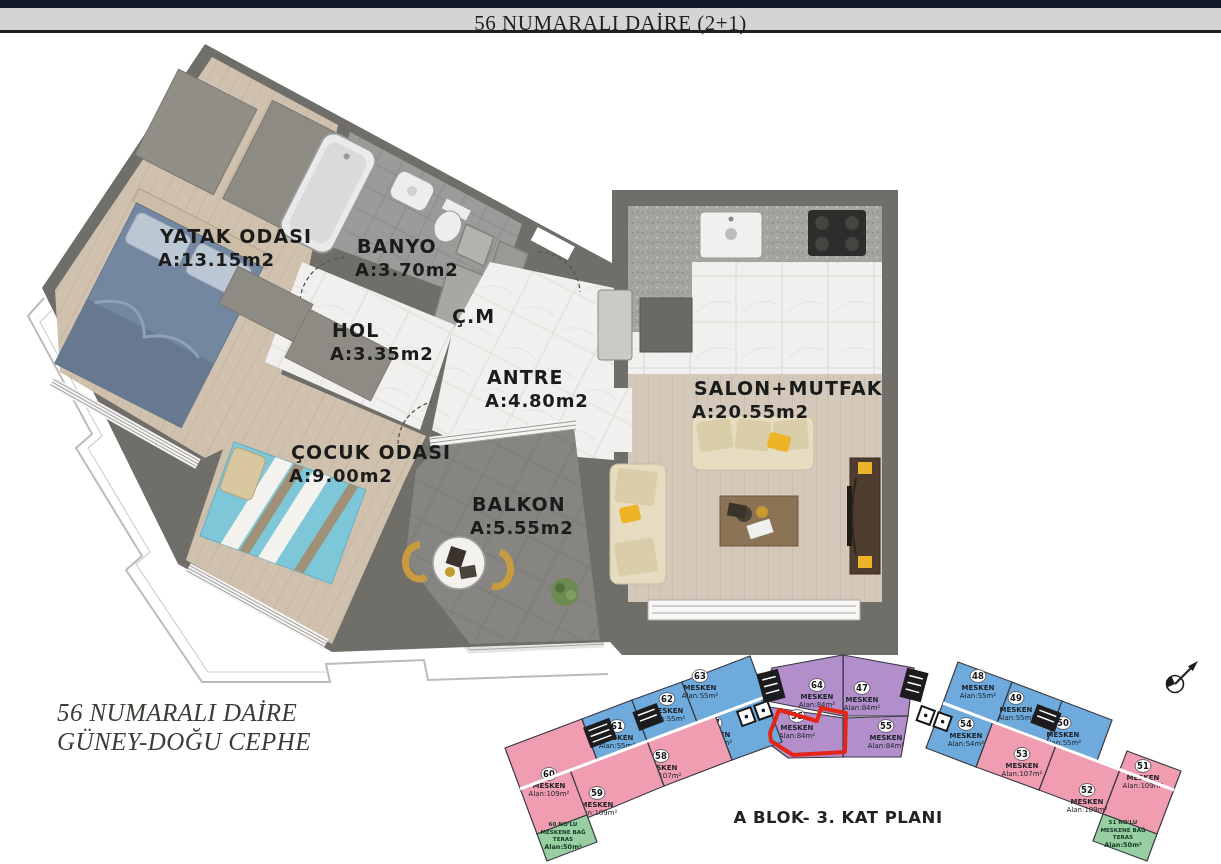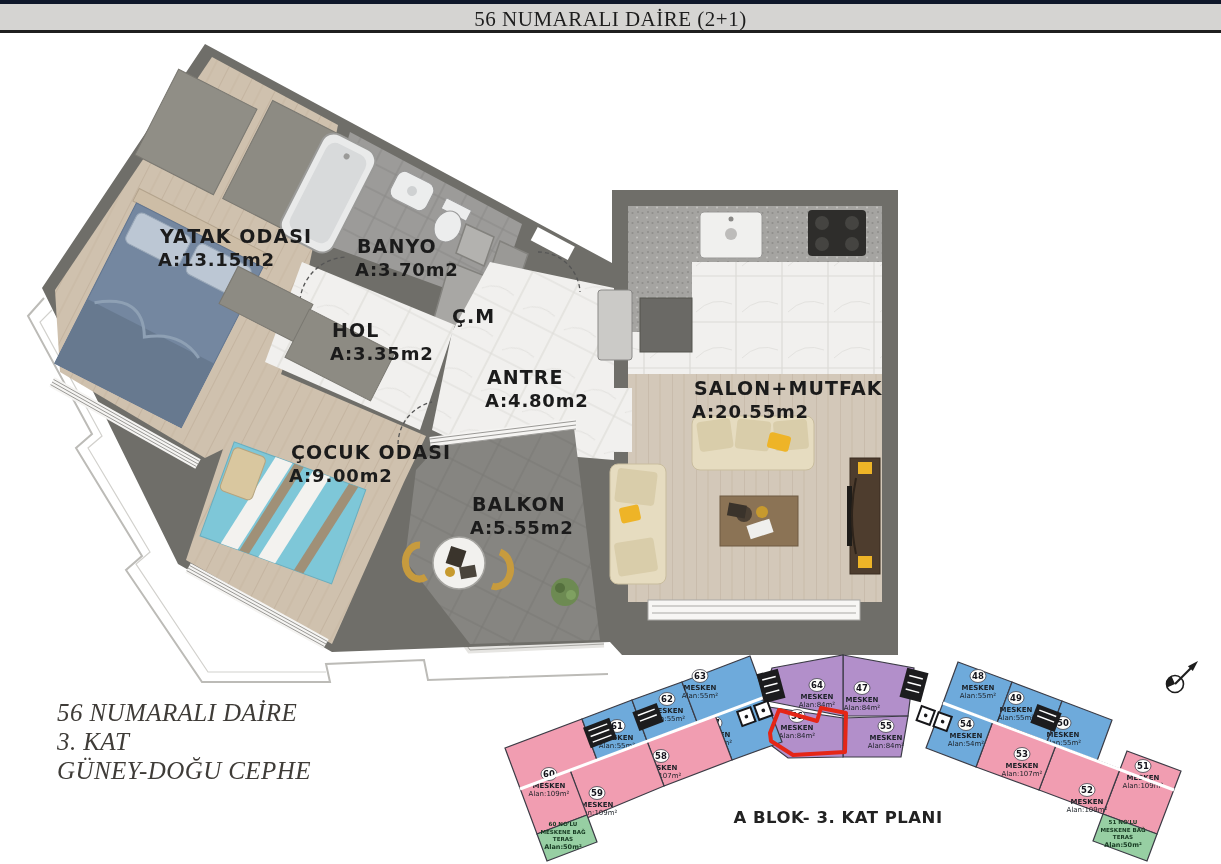--- a/index.html
+++ b/index.html
@@ -1,19 +1,19 @@
 <!DOCTYPE html>
 <html><head>
 <meta charset="utf-8">
 <style>
   html,body{margin:0;padding:0;background:#fff;}
   .canvas{position:relative;width:1221px;height:864px;background:#ffffff;overflow:hidden;
           font-family:"DejaVu Sans",sans-serif;}
   .topbar{position:absolute;left:0;top:0;width:1221px;height:33px;background:#d5d4d2;
-          border-top:4px solid #0f172a;border-bottom:3px solid #1f1f1f;box-sizing:border-box;}
+          border-top:8px solid #0f172a;border-bottom:3px solid #1f1f1f;box-sizing:border-box;}
   .topbar .title{position:absolute;left:0;top:3px;width:100%;text-align:center;
           font-family:"Liberation Serif","DejaVu Serif",serif;font-size:21px;color:#1d1d1d;letter-spacing:.5px;}
   svg{position:absolute;left:0;top:0;}
   text{user-select:none;}
   .infoblock{position:absolute;left:57px;top:698px;font-family:"Liberation Serif","DejaVu Serif",serif;
           font-size:25px;line-height:29px;color:#3f3c38;letter-spacing:.4px;white-space:nowrap;font-style:italic;}
 </style>
 </head>
 <body>
 
@@ -386,16 +386,15 @@
         <line x1="0" y1="0" x2="19" y2="-19" stroke="#1d1d1d" stroke-width="2.2"></line>
         <polygon points="23,-23 17.8,-12.9 12.9,-17.8" fill="#1d1d1d"></polygon>
       </g>
     <polygon id="sel-outline" points="770,733 779,710 817,721 821,708 846,713 845,752 793,755 771,741" fill="none" stroke="#e52617" stroke-width="4" stroke-linejoin="round"></polygon>
         <text id="kp-title" x="838" y="823" text-anchor="middle" font-family="DejaVu Sans, sans-serif" font-size="16.5" font-weight="bold" fill="#222" letter-spacing="0.5">A BLOK- 3. KAT PLANI</text>
       </g>
   </svg>
 
   <div class="infoblock">
     <div>56 NUMARALI DAİRE</div>
-    <div>3. KAT</div>
     <div>GÜNEY-DOĞU CEPHE</div>
   </div>
 </div>
 
 </body></html>

